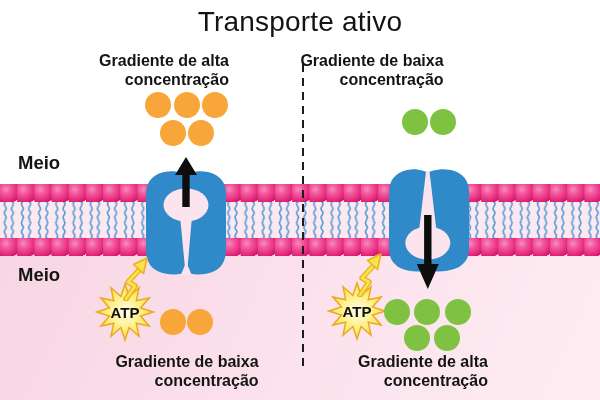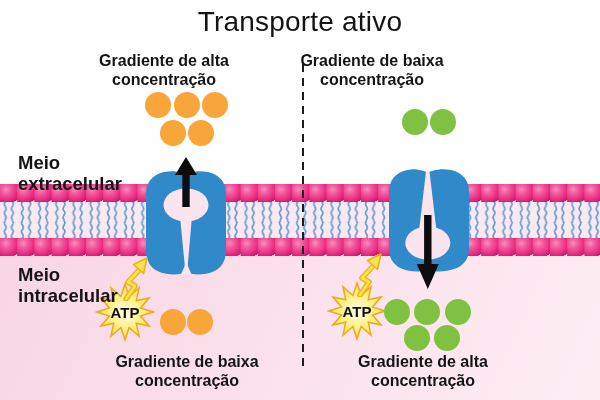--- a/index.html
+++ b/index.html
@@ -37,21 +37,21 @@
     background:repeating-linear-gradient(180deg,#1c1c1c 0 8px,rgba(0,0,0,0) 8px 14px);
   }
   
   .title{
     top:6px; left:300px; transform:translateX(-50%);
     font-size:28px; font-weight:400; letter-spacing:0.2px; white-space:nowrap;text-align:center;
   }
   .grad-label{
     transform:translateX(-50%);
     font-size:16px; line-height:19px; font-weight:600;
-    text-align:center; white-space:nowrap;
+    text-align:right; white-space:nowrap;
   }
   .meio-label{
     left:18px; font-size:18.5px; line-height:21px; font-weight:600;
     text-align:left; white-space:nowrap;margin-top:10px;
   }
   .dot{position:absolute; border-radius:50%;}
   svg{display:block;}
   .atp-text{font-family:"Liberation Sans","DejaVu Sans",sans-serif;
     font-size:15px; font-weight:700; fill:#111;}
 </style>
@@ -160,25 +160,23 @@
     <div>Gradiente de alta</div>
     <div>concentração</div>
   </div>
   <div class="abs grad-label" style="left:372px;top:51px;">
     <div>Gradiente de baixa</div>
     <div>concentração</div>
   </div>
 
   <div class="abs meio-label" style="top:142px;">
     <div>Meio</div>
-    <div>extracelular</div>
   </div>
   <div class="abs meio-label" style="top:254px;">
     <div>Meio</div>
-    <div>intracelular</div>
   </div>
 
   <div class="abs grad-label" style="left:187px;top:352px;">
     <div>Gradiente de baixa</div>
     <div>concentração</div>
   </div>
   <div class="abs grad-label" style="left:423px;top:352px;">
     <div>Gradiente de alta</div>
     <div>concentração</div>
   </div>

